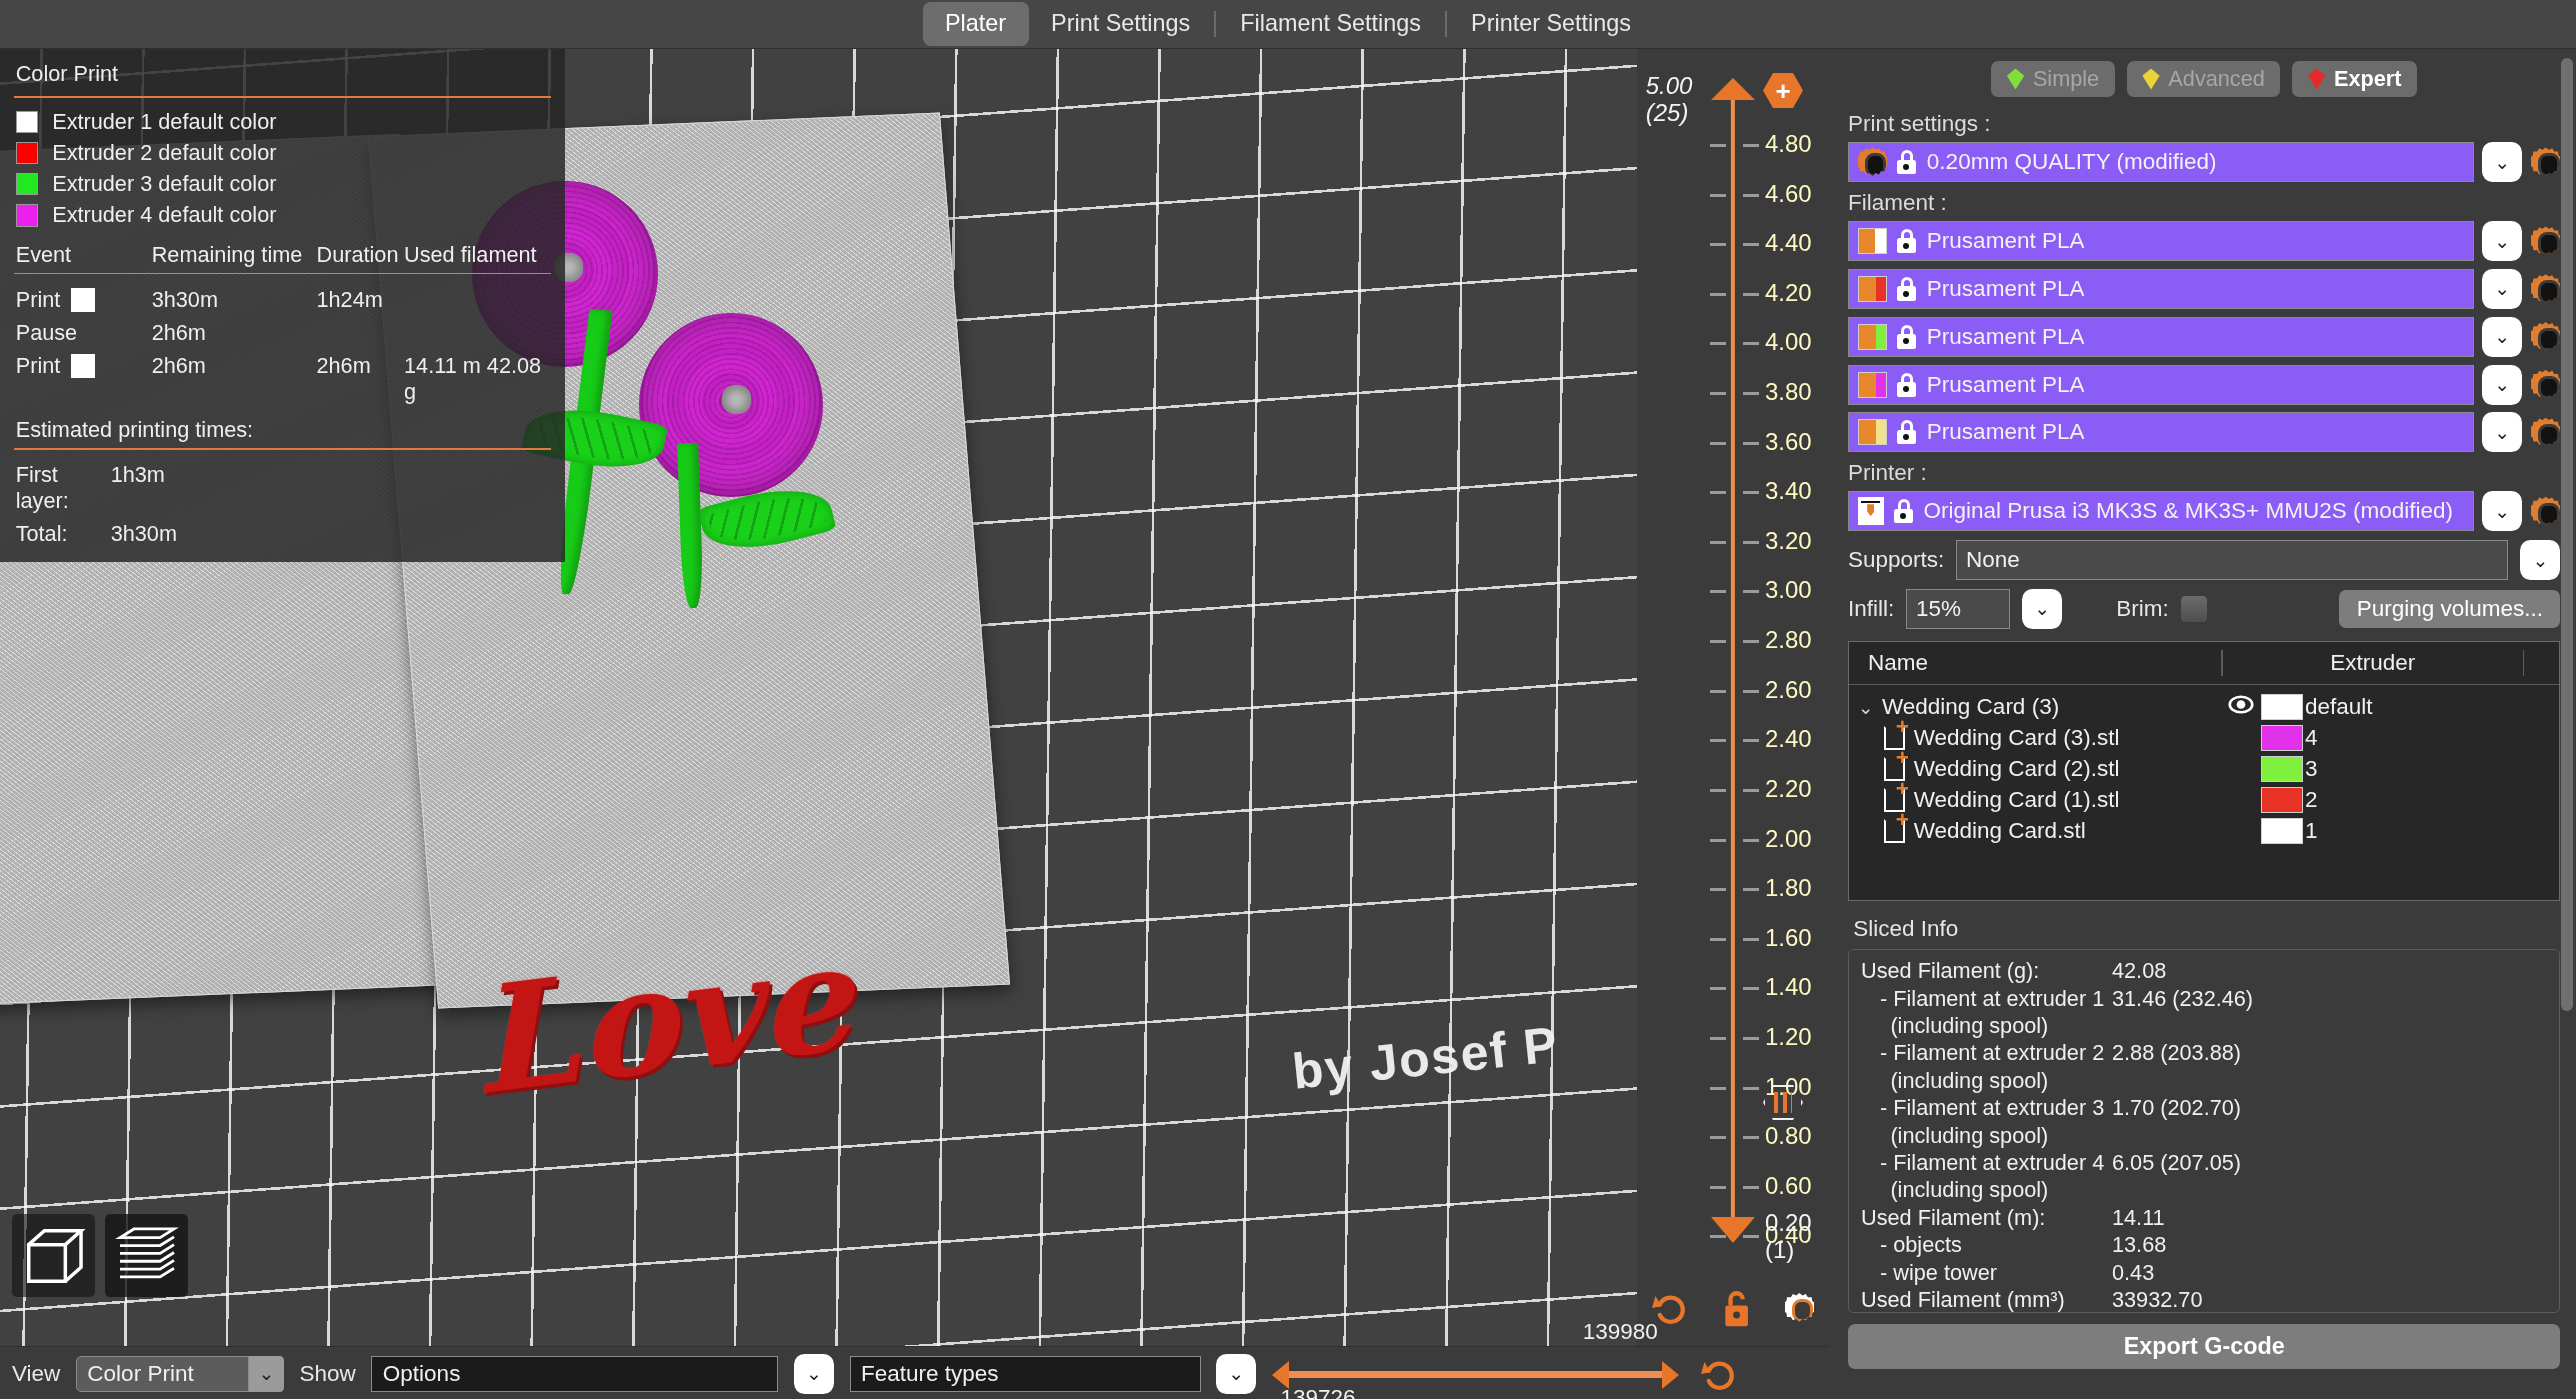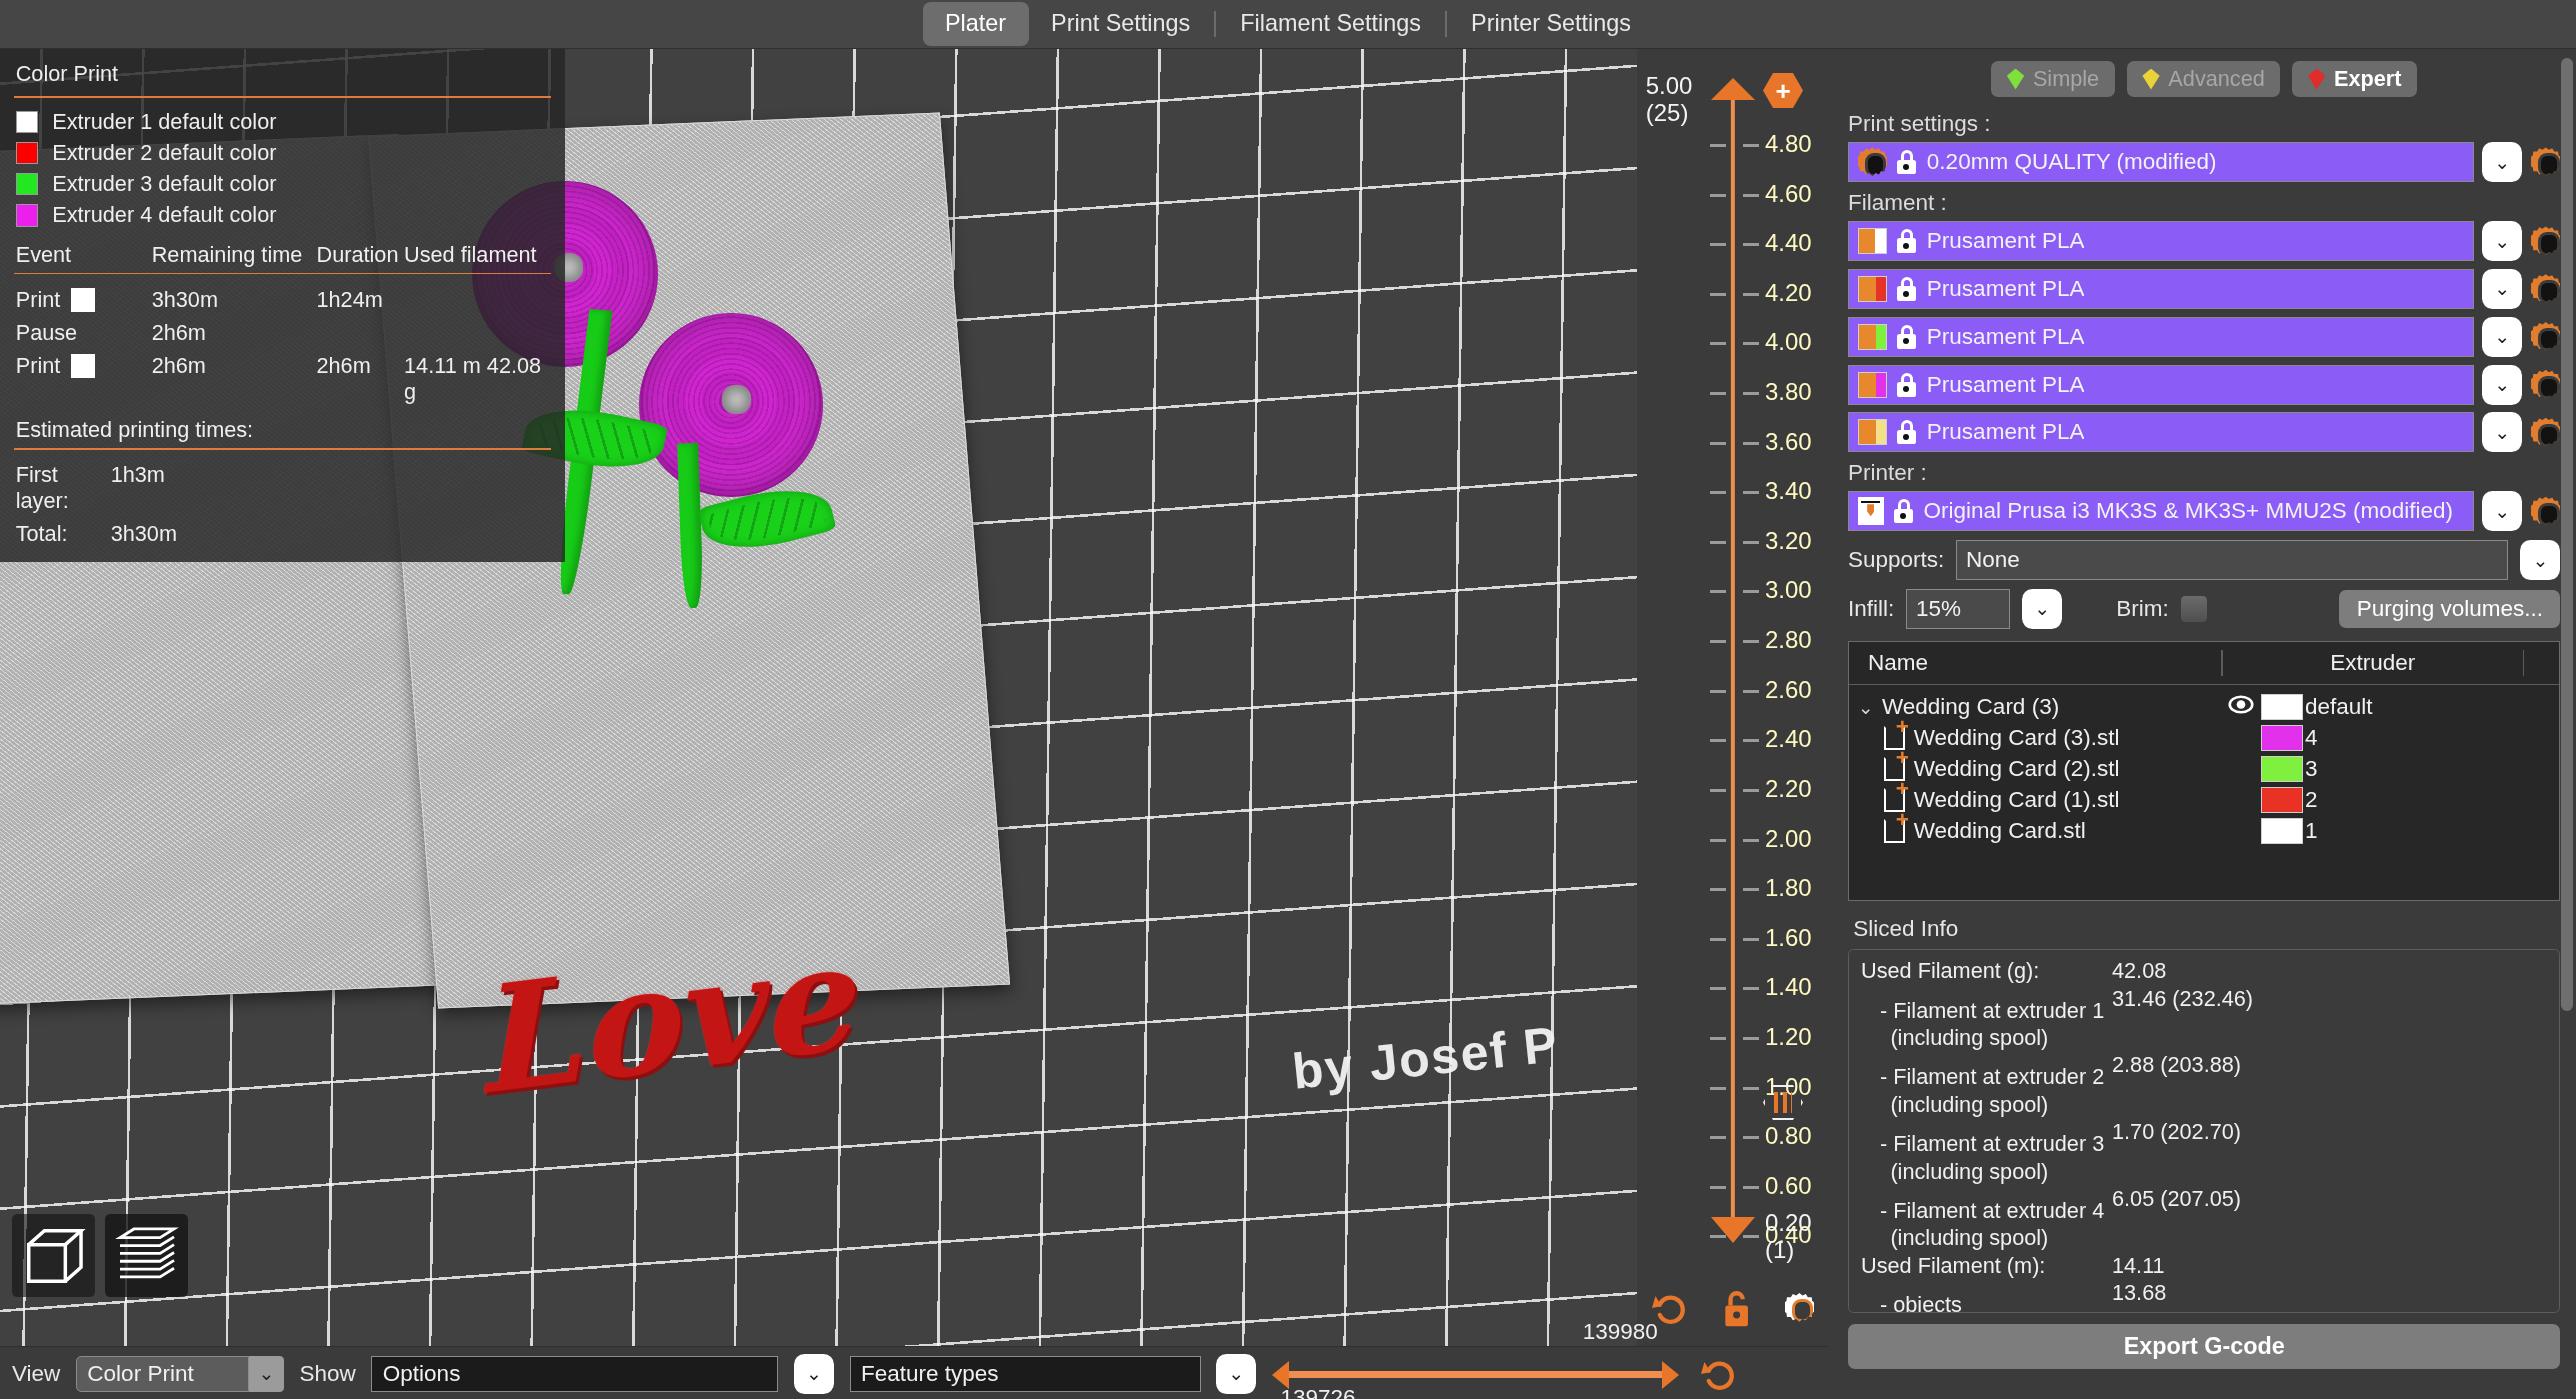--- a/index.html
+++ b/index.html
@@ -121,21 +121,21 @@
   #vslider {
     position: absolute; left: 1637px; top: 49px; width: 192px; height: 1298px;
     background: #3b3b3b;
   }
   #vtrack { position: absolute; left: 96px; top: 36px; bottom: 109px; width: 4.3px;
             background: #ef8e4e; transform: translateX(-50%); }
   .vtick { position: absolute; left: 0; width: 192px; height: 0; }
   .vtick .dash-l { position: absolute; left: 73px; top: -1.7px; width: 15.6px; height: 2.6px; background: #9b9b9b; }
   .vtick .dash-r { position: absolute; left: 106px; top: -1.7px; width: 15.6px; height: 2.6px; background: #9b9b9b; }
   .vtick .lab { position: absolute; left: 128px; top: -15.6px; font-size: 24px; color: #fef9c3; }
-  #vtop-label { position: absolute; left: 8.7px; top: 22.5px; font-size: 24px; color: #f4f4f4; line-height: 1.15; }
+  #vtop-label { position: absolute; left: 8.7px; top: 22.5px; font-size: 24px; color: #f4f4f4; line-height: 1.15; font-style: italic; }
   #vbot-label { position: absolute; left: 128px; bottom: 83px; font-size: 24px; color: #f4f4f4; line-height: 1.15; }
   #vhandle-top {
     position: absolute; left: 96px; top: 29.4px; width: 0; height: 0; transform: translateX(-50%);
     border-left: 22.5px solid transparent; border-right: 22.5px solid transparent;
     border-bottom: 22.5px solid #e8762a;
   }
   #vhandle-bot {
     position: absolute; left: 96px; bottom: 104px; width: 0; height: 0; transform: translateX(-50%);
     border-left: 22.5px solid transparent; border-right: 22.5px solid transparent;
     border-top: 26px solid #e8762a;
@@ -253,21 +253,21 @@
   .stl-ico::after { content:"+"; position:absolute; right:-6px; top:-14.7px; color:#e27d2e; font-size:22.5px; font-weight:bold; }
   .eye { width: 40px; text-align: center; }
   .ext-cell { flex: 1; display: flex; align-items: center; gap: 2px; }
   .ext-sw { width: 42px; height: 26px; border: 0.9px solid #cfcfcf; }
 
   
   #sliced-label { font-size: 22.5px; color: #e6e6e6; margin: 15.6px 0 7px 5.2px; }
   #sliced { border: 0.9px solid #5c5c5c; border-radius: 5.2px; padding: 7px 12px 7px; height: 364px; overflow: hidden; }
   .si-row { display: flex; font-size: 21.7px; color: #f0f0f0; line-height: 1.18; padding: 0.9px 0; }
   .si-lbl { width: 251px; }
-  .si-lbl.ind { padding-left: 19px; margin-top: 12px; }
+  .si-lbl.ind { padding-left: 19px; }
   .si-lbl.ind2 { padding-left: 29.4px; }
   #export {
     margin-top: 10.4px; height: 45px; border-radius: 7px; background: #7d7d7d;
     display: flex; align-items: center; justify-content: center;
     font-size: 23.4px; color: #ffffff; font-weight: bold;
   }
   #sb-scroll { position: absolute; right: 3.5px; top: 8.7px; width: 12px; height: 953px;
                background: #6f6f6f; border-radius: 6px; }
 </style>
 </head>

